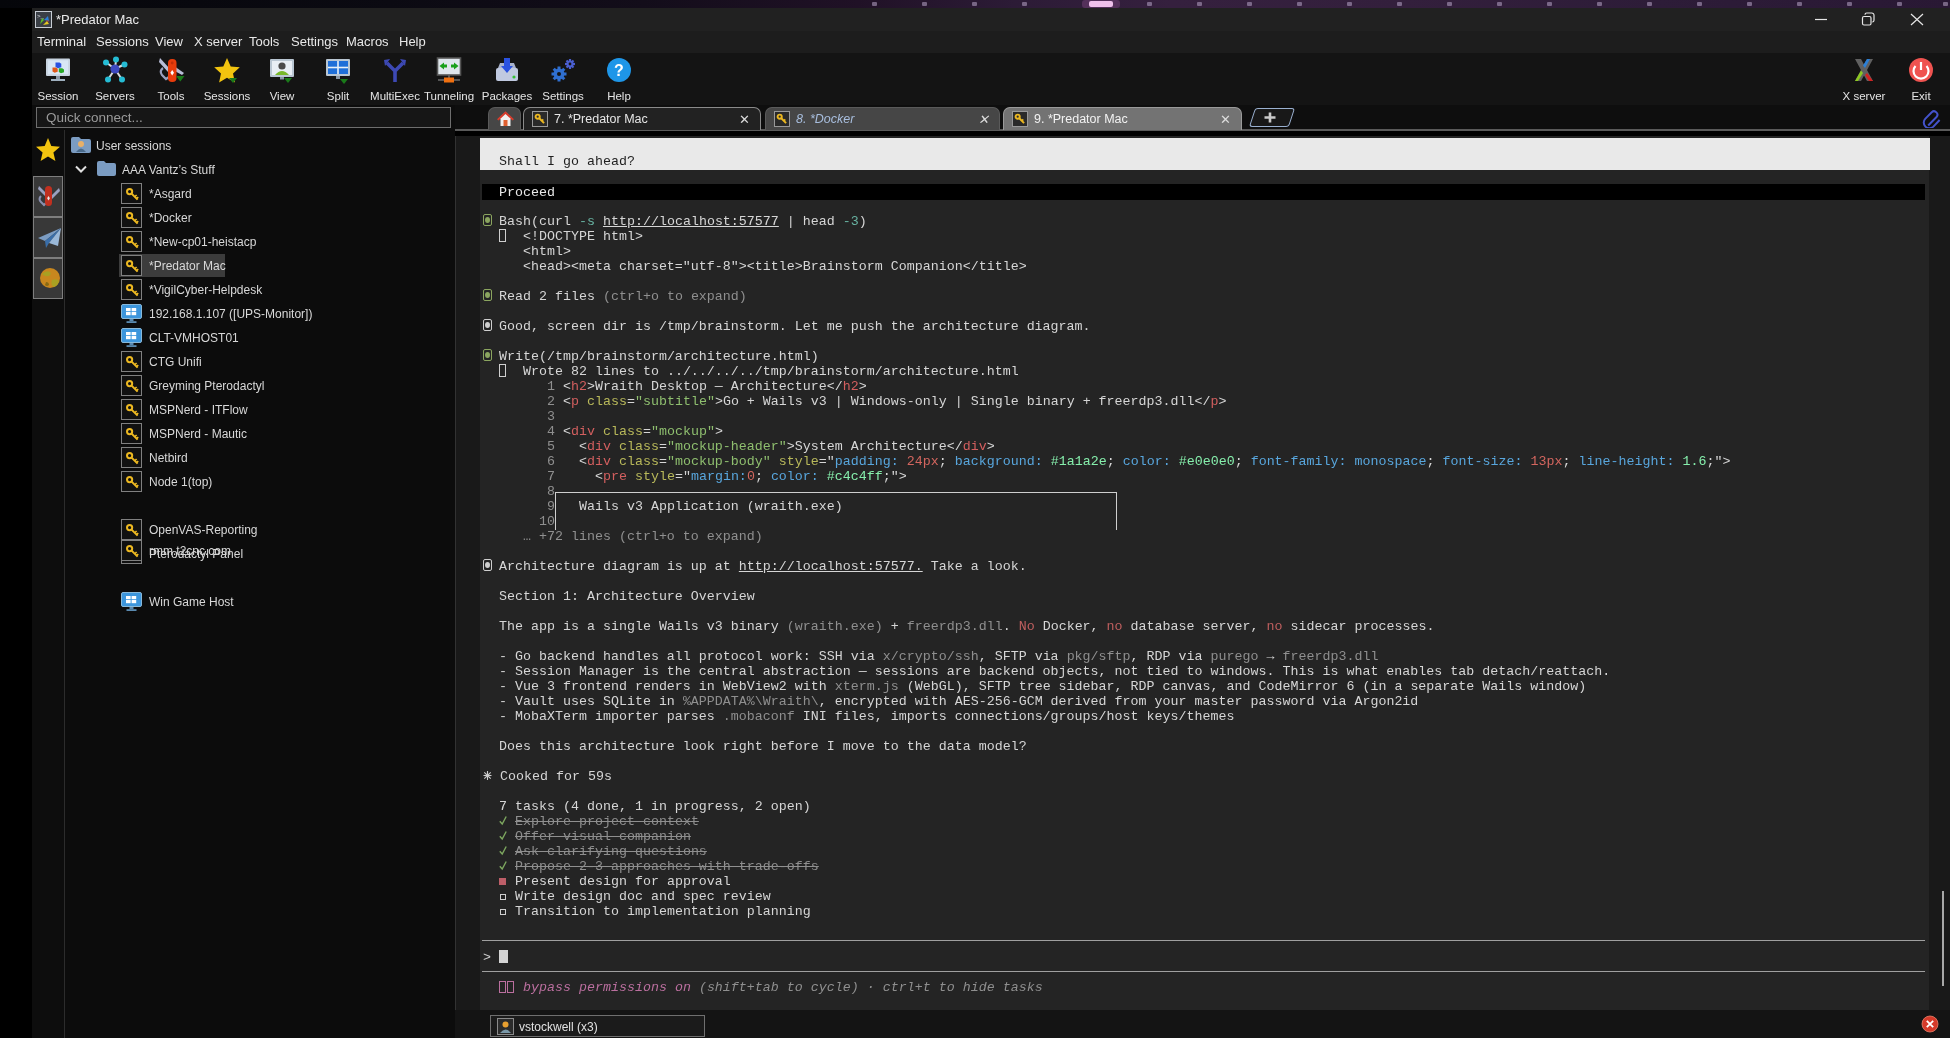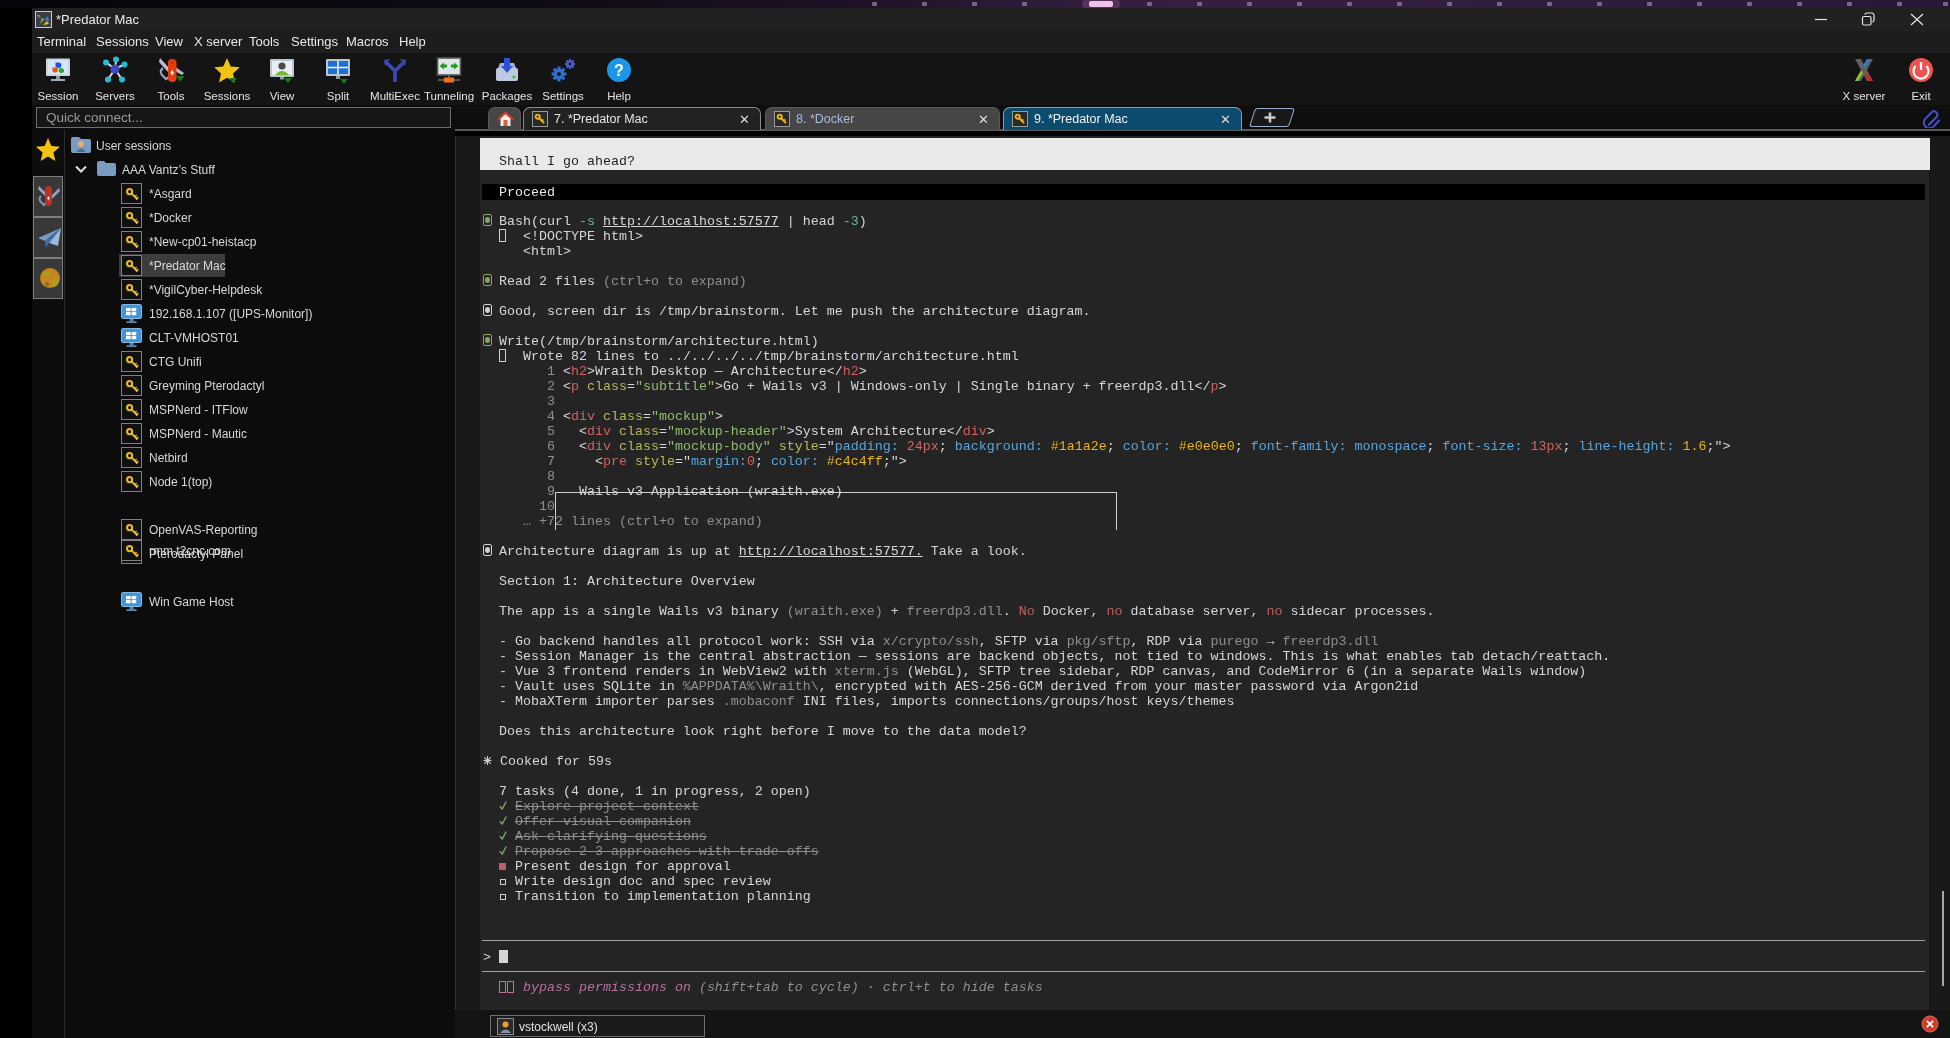--- a/index.html
+++ b/index.html
@@ -30,21 +30,21 @@
   .lsb { position:absolute; left:1px; width:30px; height:41px; background:#383838; border:1px solid #7e7e7e; }
   .trow { position:absolute; left:34px; width:389px; height:24px; color:#d8d8d8; font-size:12px; }
   .trow .txt { position:absolute; top:5px; }
   .kbox { position:absolute; left:55px; top:1px; width:21px; height:21px; background:#111; border:1px solid #808080; }
   .sel { position:absolute; left:53px; top:0px; width:106px; height:23px; background:#3c3c3c; }
   
   #tabbar { left:455px; top:105px; width:1495px; height:25px; background:#0e0e0e; }
   #tabline { position:absolute; left:0px; top:24px; width:1495px; height:2px; background:#5a5a5a; }
   .tab { position:absolute; top:2px; height:23px; font-size:12.5px; }
   .tabdark { background:#222; border:1px solid #8a8a8a; border-bottom:none; border-radius:7px 7px 0 0; color:#e6e6e6; }
-  .tabgray { background:#464646; border:1px solid #5a5a5a; border-bottom:none; border-radius:7px 7px 0 0; color:#e2e2e2; }
+  .tabgray { background:#464646; border:1px solid #5a5a5a; border-bottom:none; border-radius:7px 7px 0 0; color:#e2e2e2;font-style:italic; }
   .tx { position:absolute; right:10px; top:4px; color:#ddd; font-size:13px; }
   .tkey { position:absolute; left:8px; top:3px; width:16px; height:16px; background:#2a2a2a; border:1px solid #999; }
   .tlabel { position:absolute; left:30px; top:4px; }
   
   #termframe { left:455px; top:136px; width:1495px; height:880px; background:#191919; border-left:1px solid #323232; }
   #termbg { position:absolute; left:24px; top:0px; width:1449px; height:880px; background:#242424; }
   #lightband { position:absolute; left:24px; top:2px; width:1450px; height:32px; background:#e9e9e9; }
   #lightband span { position:absolute; left:19px; top:16px; color:#1e1e1e; }
   #blackband { position:absolute; left:26px; top:48px; width:1443px; height:16px; background:#000; }
   #blackband span { position:absolute; left:17px; top:1px; color:#e8e8e8; }
@@ -52,21 +52,21 @@
   .mono, #tcontent div, #lightband span, #blackband span { font-family:"Liberation Mono", monospace; font-size:13.3px; letter-spacing:0.015px; }
   #tcontent div { height:15px; line-height:15px; color:#d6d6d6; white-space:pre; }
   .g { color:#8f8f8f; }
   .rd { color:#bf5f5f; }
   .tl { color:#68b3a2; }
   .tag { color:#d35f5f; }
   .attr { color:#b8b85a; }
   .str { color:#8fbf6f; }
   .prop { color:#58a6dd; }
   .pxv { color:#d4665f; }
-  .pur { color:#eab308; }
+  .pur { color:#86efac; }
   .pk { color:#bb6f9f; }
   .u { text-decoration:underline; }
   .strike { color:#8f8f8f; text-decoration:line-through; }
   .mk { display:inline-block; box-sizing:border-box; width:9px; height:12px; border:1px solid #8ba55f; border-radius:2px; vertical-align:-1px; position:relative; margin-right:-1px; }
   .mk:after { content:''; position:absolute; left:1px; right:1px; top:2px; bottom:2px; background:#8ba55f; border-radius:50%; }
   .mkw { border-color:#cfcfcf; } .mkw:after { background:#cfcfcf; }
   .nb { display:inline-block; box-sizing:border-box; width:7px; height:13px; border:1px solid #cfcfcf; vertical-align:-2px; margin-right:1px; }
   .pb { display:inline-block; box-sizing:border-box; width:7px; height:12px; border:1px solid #bb6f9f; vertical-align:-2px; margin-right:1px; }
   .rsq { display:inline-block; width:7px; height:7px; background:#bd5e68; margin-right:1px; }
   .osq { display:inline-block; width:6px; height:6px; border:1px solid #cfcfcf; margin:0 1px; }
@@ -584,21 +584,21 @@
         <svg style="position:absolute;left:1px;top:1px" width="12" height="12" viewBox="0 0 15 15">
           <circle cx="4.6" cy="4.6" r="2.6" fill="none" stroke="#ecb821" stroke-width="2.4"></circle>
           <line x1="6.6" y1="6.6" x2="12.6" y2="12.6" stroke="#ecb821" stroke-width="2.4"></line>
           <line x1="9.8" y1="9.8" x2="11.6" y2="8" stroke="#ecb821" stroke-width="2"></line>
         </svg>
       </div>
     <span class="tlabel">8. *Docker</span>
       <span class="tx">✕</span>
   </div>
 
-  <div class="tab tabdark" style="left:548px; width:239px; background:#0c4a6e; border-color:#9a9a9a;">
+  <div class="tab tabdark" style="left:548px; width:239px; background:#737373; border-color:#9a9a9a;">
     <div class="tkey">
         <svg style="position:absolute;left:1px;top:1px" width="12" height="12" viewBox="0 0 15 15">
           <circle cx="4.6" cy="4.6" r="2.6" fill="none" stroke="#ecb821" stroke-width="2.4"></circle>
           <line x1="6.6" y1="6.6" x2="12.6" y2="12.6" stroke="#ecb821" stroke-width="2.4"></line>
           <line x1="9.8" y1="9.8" x2="11.6" y2="8" stroke="#ecb821" stroke-width="2"></line>
         </svg>
       </div>
     <span class="tlabel" style="color:#f2f2f2">9. *Predator Mac</span>
       <span class="tx">✕</span>
   </div>
@@ -617,20 +617,21 @@
   <div id="lightband">
       <span>Shall I go ahead?</span>
     </div>
   <div id="blackband">
       <span>Proceed</span>
     </div>
   <div id="tcontent">
     <div><span class="mk"></span> Bash(curl <span class="tl">-s</span> <span class="u">http://localhost:57577</span> | head <span class="tl">-3</span>)</div>
     <div>  <span class="nb"></span>  &lt;!DOCTYPE html&gt;</div>
     <div>     &lt;html&gt;</div>
+    <div>     &lt;head&gt;&lt;meta charset="utf-8"&gt;&lt;title&gt;Brainstorm Companion&lt;/title&gt;</div>
     <div></div>
     <div><span class="mk"></span> Read 2 files <span class="g">(ctrl+o to expand)</span></div>
     <div></div>
     <div><span class="mk mkw"></span> Good, screen dir is /tmp/brainstorm. Let me push the architecture diagram.</div>
     <div></div>
     <div><span class="mk"></span> Write(/tmp/brainstorm/architecture.html)</div>
     <div>  <span class="nb"></span>  Wrote 82 lines to ../../../../tmp/brainstorm/architecture.html</div>
     <div><span class="g">        1 </span>&lt;<span class="tag">h2</span>&gt;Wraith Desktop — Architecture&lt;/<span class="tag">h2</span>&gt;</div>
     <div><span class="g">        2 </span>&lt;<span class="tag">p</span> <span class="attr">class</span>=<span class="str">"subtitle"</span>&gt;Go + Wails v3 | Windows-only | Single binary + freerdp3.dll&lt;/<span class="tag">p</span>&gt;</div>
     <div><span class="g">        3</span></div>

